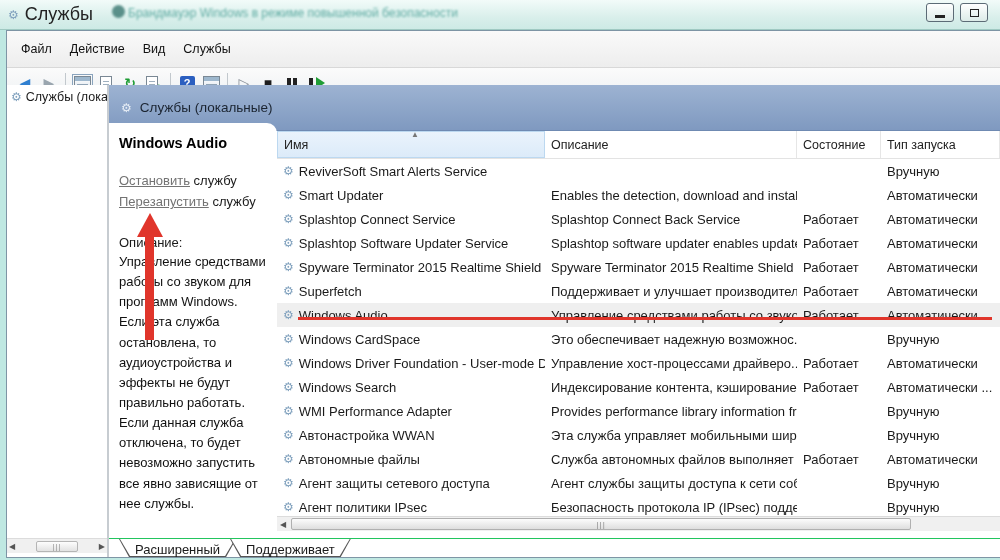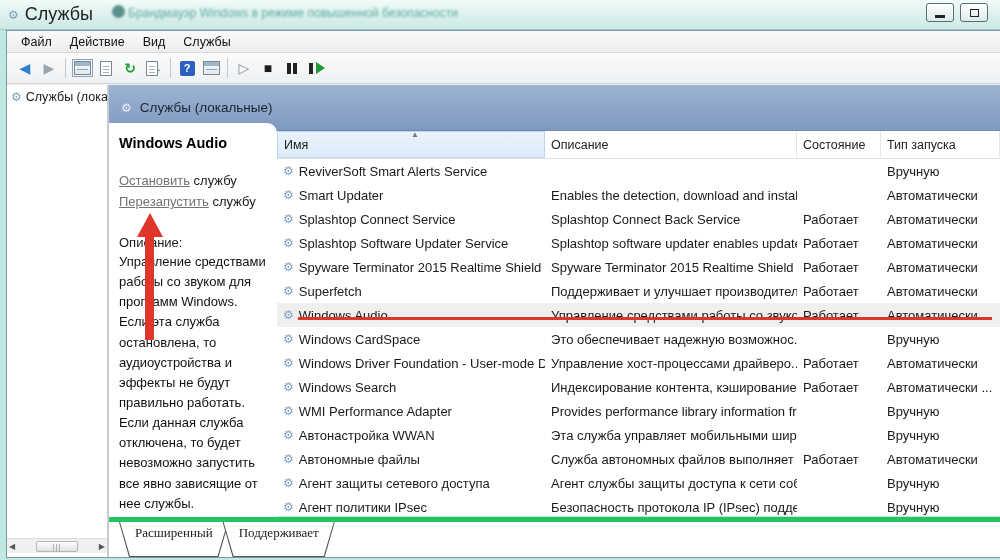--- a/index.html
+++ b/index.html
@@ -19,21 +19,21 @@
   .winbtn { width:28px; height:19px; border:1px solid #5c6b76; border-radius:3px;
     background:linear-gradient(#ffffff,#dcebe8); display:flex; align-items:center; justify-content:center;
     font-size:10px; color:#222; }
   .winbtn .box { width:9px; height:8px; border:1.5px solid #222; }
   .winbtn .dash { width:10px; height:3px; background:#222; margin-top:8px; }
 
   
   .app { position:absolute; left:6px; top:30px; width:994px; height:528px;
     border:1px solid #7e95a5; border-right:none; background:#f0f0f0; }
 
-  .menubar { height:22px; background:linear-gradient(#fafafa,#ededed); border-bottom:1px solid #d8d8d8;
+  .menubar { height:37px; background:linear-gradient(#fafafa,#ededed); border-bottom:1px solid #d8d8d8;
     display:flex; align-items:center; padding-left:6px; gap:2px; }
   .menu-item { padding:2px 8px; font-size:12.5px; color:#111; }
 
   .toolbar { height:31px; background:linear-gradient(#fbfbfb,#eef1f3); border-bottom:1px solid #cfd4d8;
     display:flex; align-items:center; padding-left:6px; }
   .tbtn { min-width:22px; height:22px; display:flex; align-items:center; justify-content:center; margin:0 1px; }
   .tsep { width:1px; height:20px; background:#c2c8cd; margin:0 4px; }
   .ic-box { width:17px; height:14px; border:1px solid #7a8894; background:linear-gradient(#ffffff,#dfe7ee);
     position:relative; }
   .ic-box.pressed { outline:1px solid #8aa4bd; outline-offset:1px; }
@@ -90,22 +90,22 @@
   .cell.name { display:flex; align-items:center; gap:5px; }
 
   .tbl-hscroll { position:absolute; left:168px; right:0; bottom:26px; height:15px; background:#f0f0f0;
     border-top:1px solid #dcdcdc; display:flex; align-items:center; z-index:2; }
   .tbl-hscroll .sbtn { padding:0 3px; }
   .tbl-thumb { margin-left:2px; width:620px; height:12px; background:linear-gradient(#fcfcfc,#dedede);
     border:1px solid #b0b0b0; border-radius:2px; text-align:center; font-size:8px; color:#888;
     line-height:11px; letter-spacing:1px; }
 
   
-  .tabstrip { position:absolute; left:0; right:0; bottom:0; height:40px; background:#fff;
-    border-top:5px solid #22c55e; z-index:4; display:flex; align-items:stretch; padding-left:10px;font-family:Liberation Serif, serif; }
+  .tabstrip { position:absolute; left:0; right:0; bottom:0; height:19px; background:#fff;
+    border-top:1px solid #22c55e; z-index:4; display:flex; align-items:stretch; padding-left:10px; }
   .tab { position:relative; padding:3px 16px 0 16px; font-size:13px; margin-right:-6px; }
   .tab .shape { position:absolute; inset:0; background:#555;
     clip-path:polygon(0 0,100% 0,calc(100% - 10px) 100%,10px 100%); }
   .tab .shape-in { position:absolute; inset:0 1px 1px 1px; background:#fff;
     clip-path:polygon(0 0,100% 0,calc(100% - 10px) 100%,10px 100%); }
   .tab .lbl { position:relative; z-index:1; }
 
   
   .red-line { position:absolute; background:#e0352b; z-index:5; }
   .arrow-shaft { position:absolute; background:#e0352b; z-index:6; }

